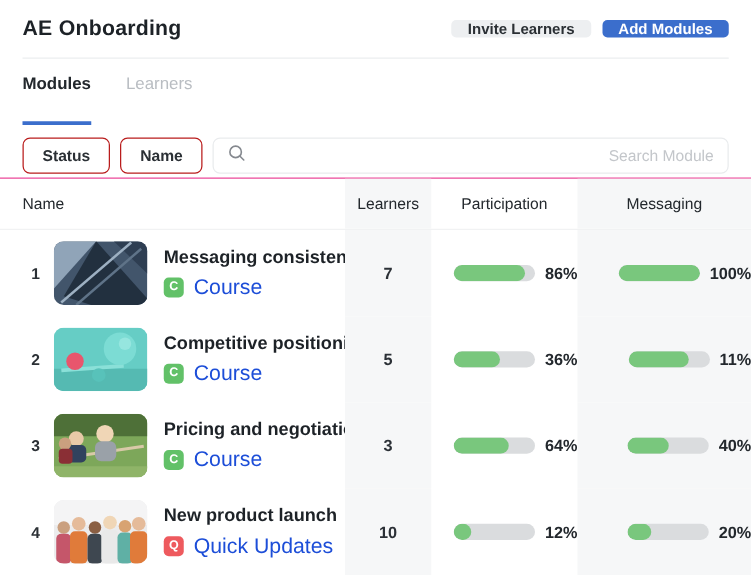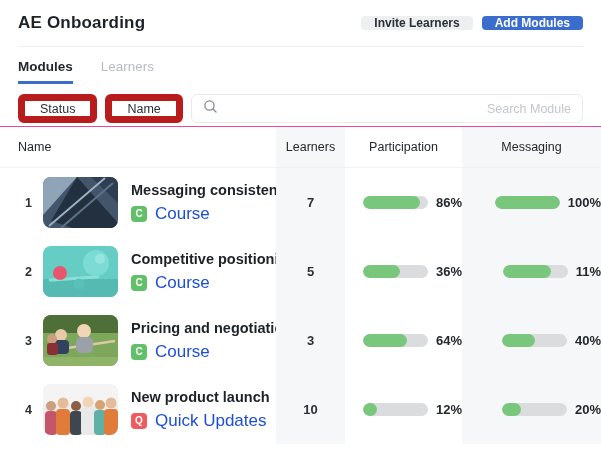--- a/index.html
+++ b/index.html
@@ -12,27 +12,27 @@
   .header { display:flex; align-items:center; padding:13px 18px 0 18px;gap:14px; }
   .page-title { font-size:17px; font-weight:bold; color:#1d2227; letter-spacing:.2px; }
   .header-buttons { margin-left:auto; display:flex; gap:9px; }
   .btn { height:14px; border-radius:4px; font-size:12px; font-weight:bold;
          padding:0 13px; border:none; cursor:pointer; display:flex; align-items:center; }
   .btn-secondary { background:#edeff1; color:#2b3035; }
   .btn-primary { color:#ffffff; }
   .divider { border-top:1px solid #eceef0; margin:13px 18px 0 18px; }
   
   .tabs { display:flex; gap:28px; padding:0 18px; margin-top:12px; }
-  .tab { font-size:13.5px; padding-bottom:7px; cursor:pointer; }
+  .tab { font-size:13.5px; padding-bottom:23px; cursor:pointer; }
   .tab.active { font-weight:bold; color:#23282d; border-bottom:3px solid #3b6ecc; }
   .tab.inactive { color:#b9bdc2; }
   
   .filter-row { display:flex; gap:8px; padding:0 18px; margin-top:10px; align-items:center; }
-  .chip { height:29px; padding:0 15px; border:7px solid #b91c1c; border-radius:6px;
-          background:#fff; font-size:12.5px; font-weight:normal; color:#2b3035;
+  .chip { height:29px; padding:0 15px; border:1px solid #b91c1c; border-radius:6px;
+          background:#fff; font-size:12.5px; font-weight:bold; color:#2b3035;
           display:flex; align-items:center; cursor:pointer; }
   .search-box { flex:1; height:29px; border:1px solid #e9ebed; border-radius:6px;
                 display:flex; align-items:center; padding:0 11px; background:#fff; }
   .search-box svg { flex-shrink:0; }
   .search-input { border:none; outline:none; flex:1; text-align:right;
                   font-size:12.5px; color:#2b3035; background:transparent;
                   font-family:"Liberation Sans", sans-serif; }
   .search-input::placeholder { color:#c3c6ca; opacity:1; }
   
   .table { margin-top:3px; border-top:1px solid #ec4899; }

